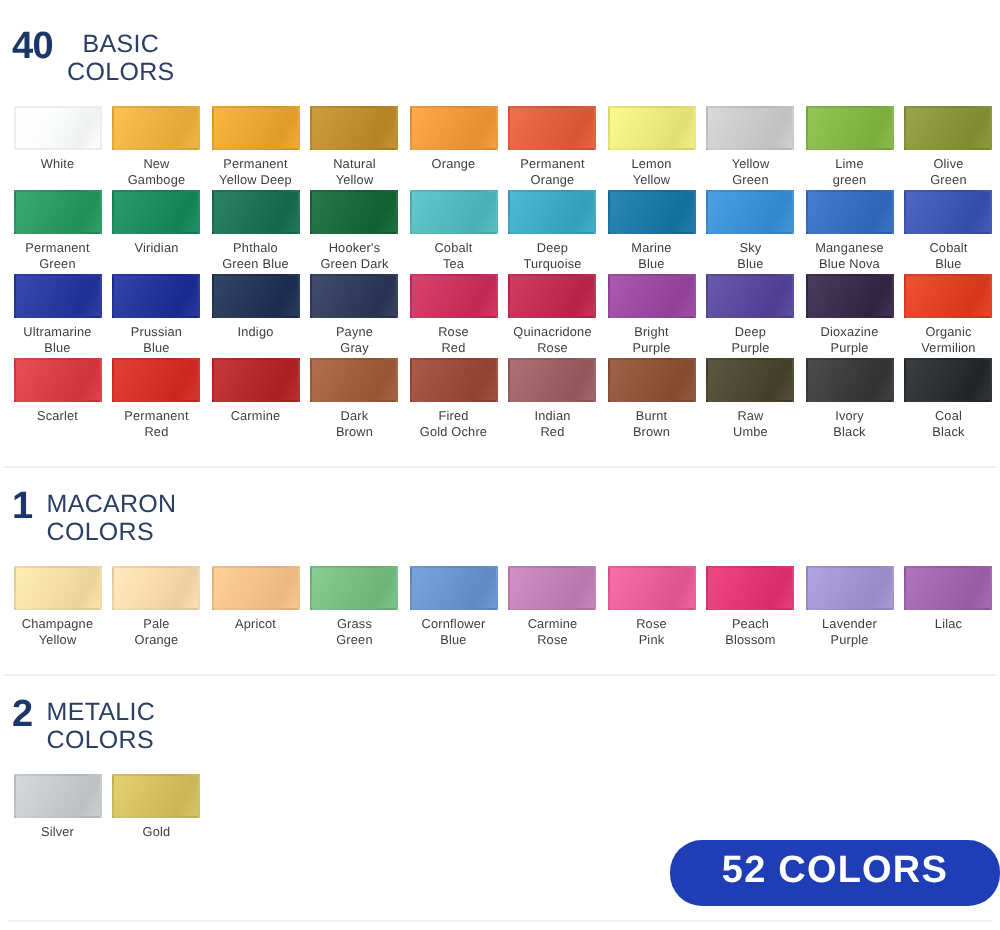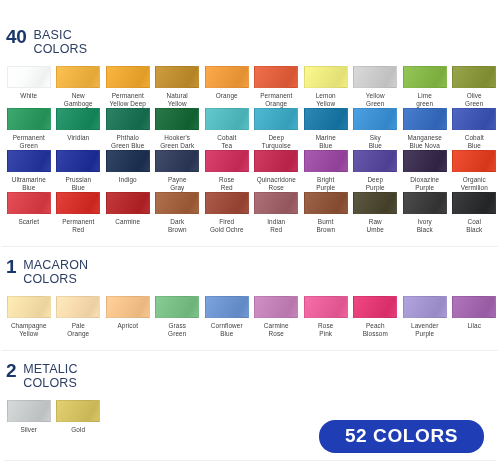--- a/index.html
+++ b/index.html
@@ -59,31 +59,31 @@
     letter-spacing: 0.1px;
     white-space: pre-line;
   }
   .divider {
     height: 1px;
     background: #efefef;
     margin: 0 2px;
   }
   .badge {
     position: absolute;
-    right: 16px;
+    right: 0;
     bottom: 12px;
     background: #1f3eb5;
     color: #ffffff;
     font-size: 19px;
     font-weight: bold;
     letter-spacing: 0.6px;
     padding: 5px 26px 6px 26px;
     border-radius: 16px;
   }
-  #basic-head { padding-top: 29px; }
+  #basic-head { padding-top: 16px; text-align: center; }
   #basic-grid { margin-top: 10px; }
   #macaron-head { padding-top: 12px; }
   #macaron-grid { margin-top: 10px; }
   #metalic-head { padding-top: 12px; }
   #metalic-grid { margin-top: 10px; }
   #div-1 { margin-top: 12px; }
   #div-2 { margin-top: 12px; }
   #div-3 { position:absolute; left:2px; right:2px; bottom:4px; }
 </style>
 </head>

